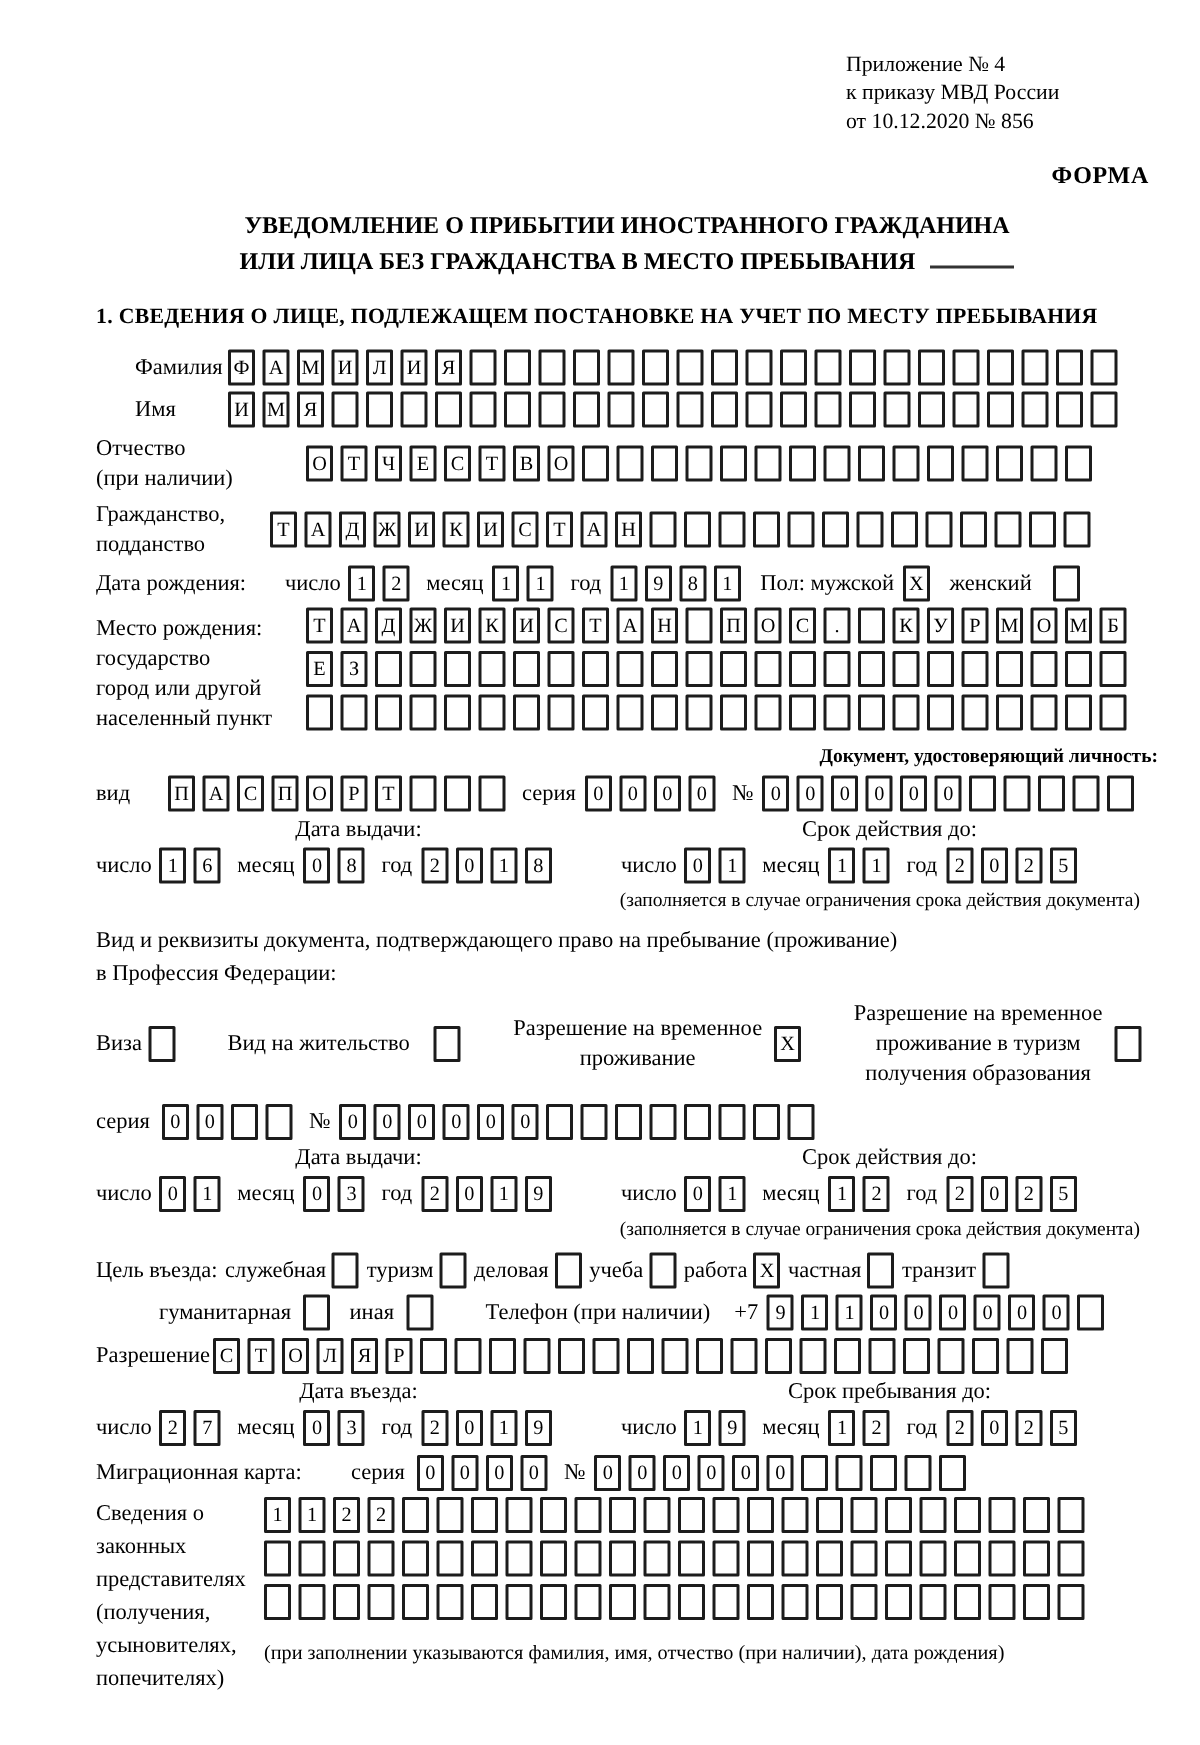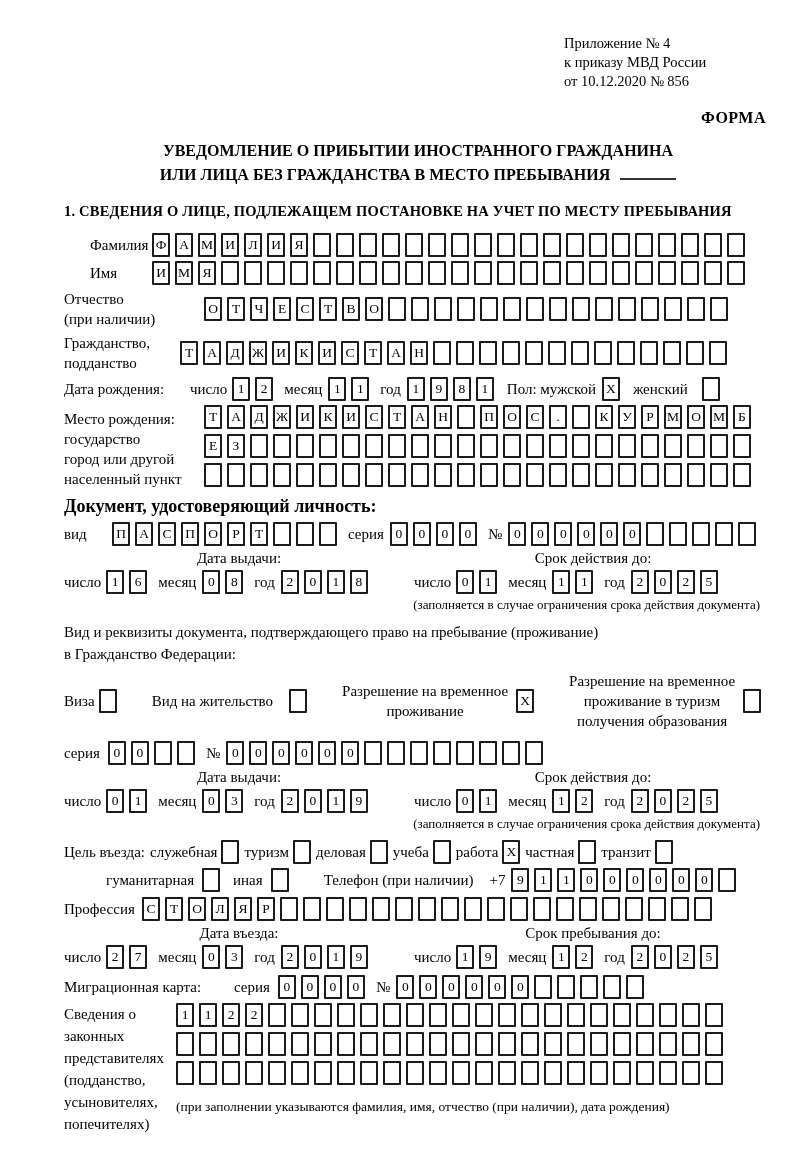--- a/index.html
+++ b/index.html
@@ -121,21 +121,21 @@
     <span>город или другой</span><br>
     <span>населенный пункт</span>
   </span>
   <span class="stack">
     <span class="cells"><span class="cell">Т</span><span class="cell">А</span><span class="cell">Д</span><span class="cell">Ж</span><span class="cell">И</span><span class="cell">К</span><span class="cell">И</span><span class="cell">С</span><span class="cell">Т</span><span class="cell">А</span><span class="cell">Н</span><span class="cell"></span><span class="cell">П</span><span class="cell">О</span><span class="cell">С</span><span class="cell">.</span><span class="cell"></span><span class="cell">К</span><span class="cell">У</span><span class="cell">Р</span><span class="cell">М</span><span class="cell">О</span><span class="cell">М</span><span class="cell">Б</span></span>
     <span class="cells"><span class="cell">Е</span><span class="cell">З</span><span class="cell"></span><span class="cell"></span><span class="cell"></span><span class="cell"></span><span class="cell"></span><span class="cell"></span><span class="cell"></span><span class="cell"></span><span class="cell"></span><span class="cell"></span><span class="cell"></span><span class="cell"></span><span class="cell"></span><span class="cell"></span><span class="cell"></span><span class="cell"></span><span class="cell"></span><span class="cell"></span><span class="cell"></span><span class="cell"></span><span class="cell"></span><span class="cell"></span></span>
     <span class="cells"><span class="cell"></span><span class="cell"></span><span class="cell"></span><span class="cell"></span><span class="cell"></span><span class="cell"></span><span class="cell"></span><span class="cell"></span><span class="cell"></span><span class="cell"></span><span class="cell"></span><span class="cell"></span><span class="cell"></span><span class="cell"></span><span class="cell"></span><span class="cell"></span><span class="cell"></span><span class="cell"></span><span class="cell"></span><span class="cell"></span><span class="cell"></span><span class="cell"></span><span class="cell"></span><span class="cell"></span></span>
   </span>
 </div>
 
-<div style="text-align:left; font-weight:bold; font-size:18px; margin:2px 0 5px 0;">Документ, удостоверяющий личность:</div>
+<div style="text-align:right; font-weight:bold; font-size:13px; margin:2px 0 5px 0;">Документ, удостоверяющий личность:</div>
 
 <div class="row">
   <span class="lbl" style="width:48px;">вид</span>
   <span class="cells"><span class="cell">П</span><span class="cell">А</span><span class="cell">С</span><span class="cell">П</span><span class="cell">О</span><span class="cell">Р</span><span class="cell">Т</span><span class="cell"></span><span class="cell"></span><span class="cell"></span></span>
   <span class="mlabel">серия</span>
   <span class="cells"><span class="cell">0</span><span class="cell">0</span><span class="cell">0</span><span class="cell">0</span></span>
   <span class="mlabel">№</span>
   <span class="cells"><span class="cell">0</span><span class="cell">0</span><span class="cell">0</span><span class="cell">0</span><span class="cell">0</span><span class="cell">0</span><span class="cell"></span><span class="cell"></span><span class="cell"></span><span class="cell"></span><span class="cell"></span></span>
 </div>
 
@@ -157,21 +157,21 @@
     <span class="cells"><span class="cell">0</span><span class="cell">1</span></span>
     <span class="mlabel">месяц</span>
     <span class="cells"><span class="cell">1</span><span class="cell">1</span></span>
     <span class="mlabel">год</span>
     <span class="cells"><span class="cell">2</span><span class="cell">0</span><span class="cell">2</span><span class="cell">5</span></span>
   </div>
 </div>
 <div class="note">(заполняется в случае ограничения срока действия документа)</div>
 
 <div class="intro">Вид и реквизиты документа, подтверждающего право на пребывание (проживание)</div>
-<div class="intro">в Гражданство Федерации:</div>
+<div class="intro">в Профессия Федерации:</div>
 
 <div class="row top opts">
   <span class="lbl">Виза</span>
   <span class="cells" style="margin-left:4px;"><span class="cell"></span></span>
   <span class="lbl gap12">Вид на жительство</span>
   <span class="cells gap16"><span class="cell"></span></span>
   <span class="opt-col gap12">
     <span>Разрешение на временное</span><br>
     <span>проживание</span>
   </span>
@@ -236,21 +236,21 @@
   <span class="lbl">гуманитарная</span>
   <span class="cells" style="margin-left:8px;"><span class="cell"></span></span>
   <span class="lbl gap8">иная</span>
   <span class="cells" style="margin-left:8px;"><span class="cell"></span></span>
   <span class="lbl gap12">Телефон (при наличии)</span>
   <span class="lbl gap16">+7</span>
   <span class="cells" style="margin-left:6px;"><span class="cell">9</span><span class="cell">1</span><span class="cell">1</span><span class="cell">0</span><span class="cell">0</span><span class="cell">0</span><span class="cell">0</span><span class="cell">0</span><span class="cell">0</span><span class="cell"></span></span>
 </div>
 
 <div class="row" style="margin-top:5px;">
-  <span class="lbl lw5">Профессия</span>
+  <span class="lbl lw5">Разрешение</span>
   <span class="cells"><span class="cell">С</span><span class="cell">Т</span><span class="cell">О</span><span class="cell">Л</span><span class="cell">Я</span><span class="cell">Р</span><span class="cell"></span><span class="cell"></span><span class="cell"></span><span class="cell"></span><span class="cell"></span><span class="cell"></span><span class="cell"></span><span class="cell"></span><span class="cell"></span><span class="cell"></span><span class="cell"></span><span class="cell"></span><span class="cell"></span><span class="cell"></span><span class="cell"></span><span class="cell"></span><span class="cell"></span><span class="cell"></span><span class="cell"></span></span>
 </div>
 
 <div class="dates-head">
   <div class="dh-l">Дата въезда:</div>
   <div class="dh-r">Срок пребывания до:</div>
 </div>
 <div class="dates-row">
   <div class="dr-l">
     <span class="dlbl">число</span>
@@ -276,21 +276,21 @@
   <span class="cells" style="margin-left:8px;"><span class="cell">0</span><span class="cell">0</span><span class="cell">0</span><span class="cell">0</span></span>
   <span class="mlabel">№</span>
   <span class="cells"><span class="cell">0</span><span class="cell">0</span><span class="cell">0</span><span class="cell">0</span><span class="cell">0</span><span class="cell">0</span><span class="cell"></span><span class="cell"></span><span class="cell"></span><span class="cell"></span><span class="cell"></span></span>
 </div>
 
 <div class="rep">
   <span class="rep-lbl">
     <span>Сведения о</span><br>
     <span>законных</span><br>
     <span>представителях</span><br>
-    <span>(подданство,</span><br>
+    <span>(получения,</span><br>
     <span>усыновителях,</span><br>
     <span>попечителях)</span>
   </span>
   <span class="stack">
     <span class="cells"><span class="cell">1</span><span class="cell">1</span><span class="cell">2</span><span class="cell">2</span><span class="cell"></span><span class="cell"></span><span class="cell"></span><span class="cell"></span><span class="cell"></span><span class="cell"></span><span class="cell"></span><span class="cell"></span><span class="cell"></span><span class="cell"></span><span class="cell"></span><span class="cell"></span><span class="cell"></span><span class="cell"></span><span class="cell"></span><span class="cell"></span><span class="cell"></span><span class="cell"></span><span class="cell"></span><span class="cell"></span></span>
     <span class="cells"><span class="cell"></span><span class="cell"></span><span class="cell"></span><span class="cell"></span><span class="cell"></span><span class="cell"></span><span class="cell"></span><span class="cell"></span><span class="cell"></span><span class="cell"></span><span class="cell"></span><span class="cell"></span><span class="cell"></span><span class="cell"></span><span class="cell"></span><span class="cell"></span><span class="cell"></span><span class="cell"></span><span class="cell"></span><span class="cell"></span><span class="cell"></span><span class="cell"></span><span class="cell"></span><span class="cell"></span></span>
     <span class="cells"><span class="cell"></span><span class="cell"></span><span class="cell"></span><span class="cell"></span><span class="cell"></span><span class="cell"></span><span class="cell"></span><span class="cell"></span><span class="cell"></span><span class="cell"></span><span class="cell"></span><span class="cell"></span><span class="cell"></span><span class="cell"></span><span class="cell"></span><span class="cell"></span><span class="cell"></span><span class="cell"></span><span class="cell"></span><span class="cell"></span><span class="cell"></span><span class="cell"></span><span class="cell"></span><span class="cell"></span></span>
     <span class="rep-note" style="display:block;">(при заполнении указываются фамилия, имя, отчество (при наличии), дата рождения)</span>
   </span>
 </div>

